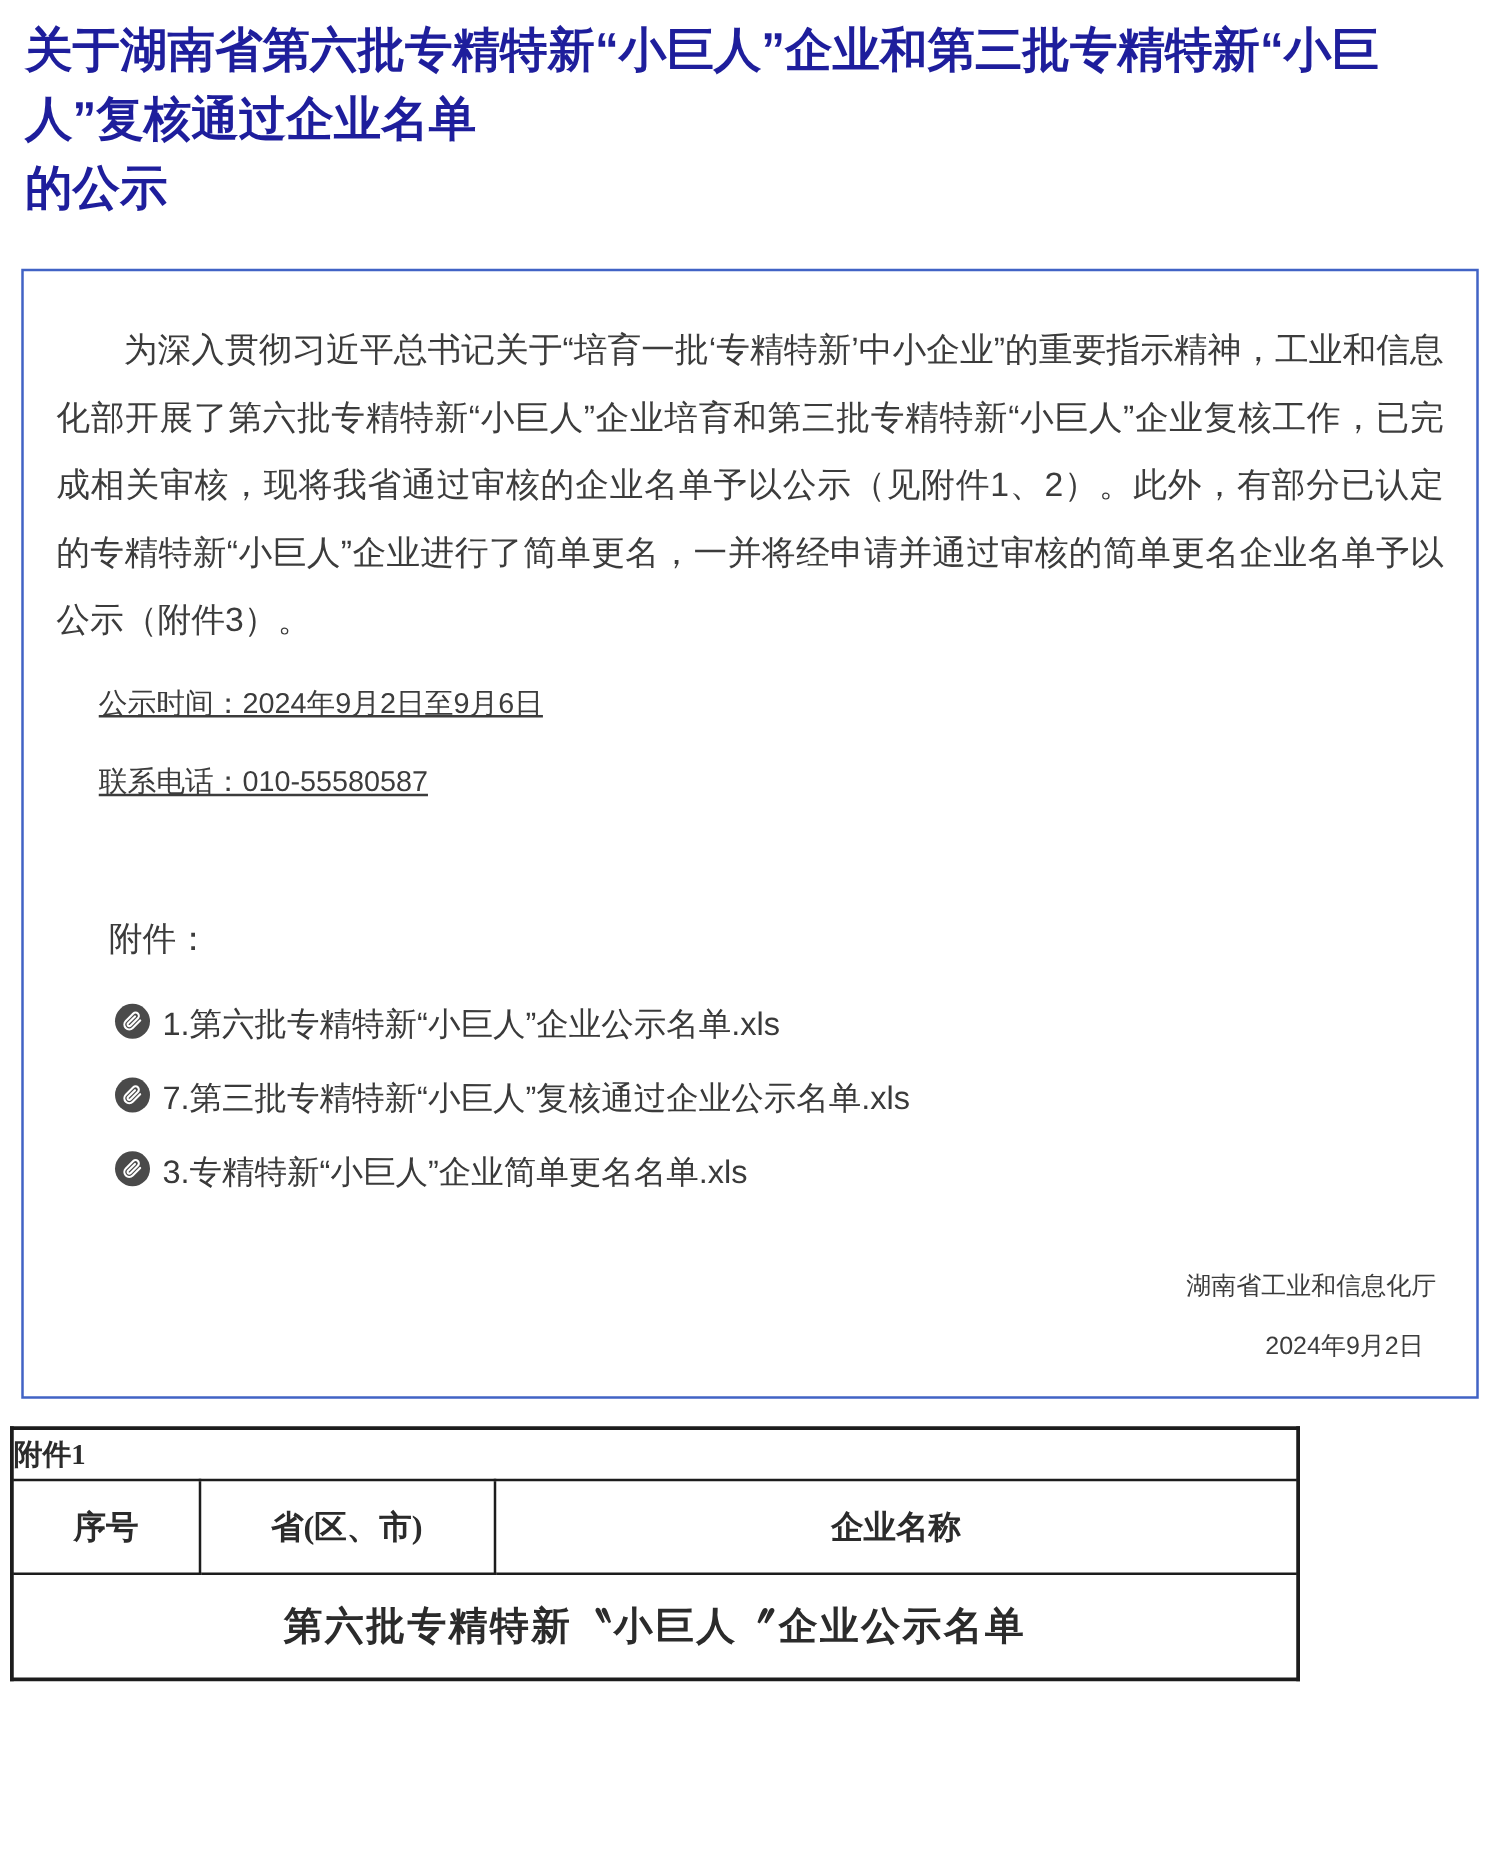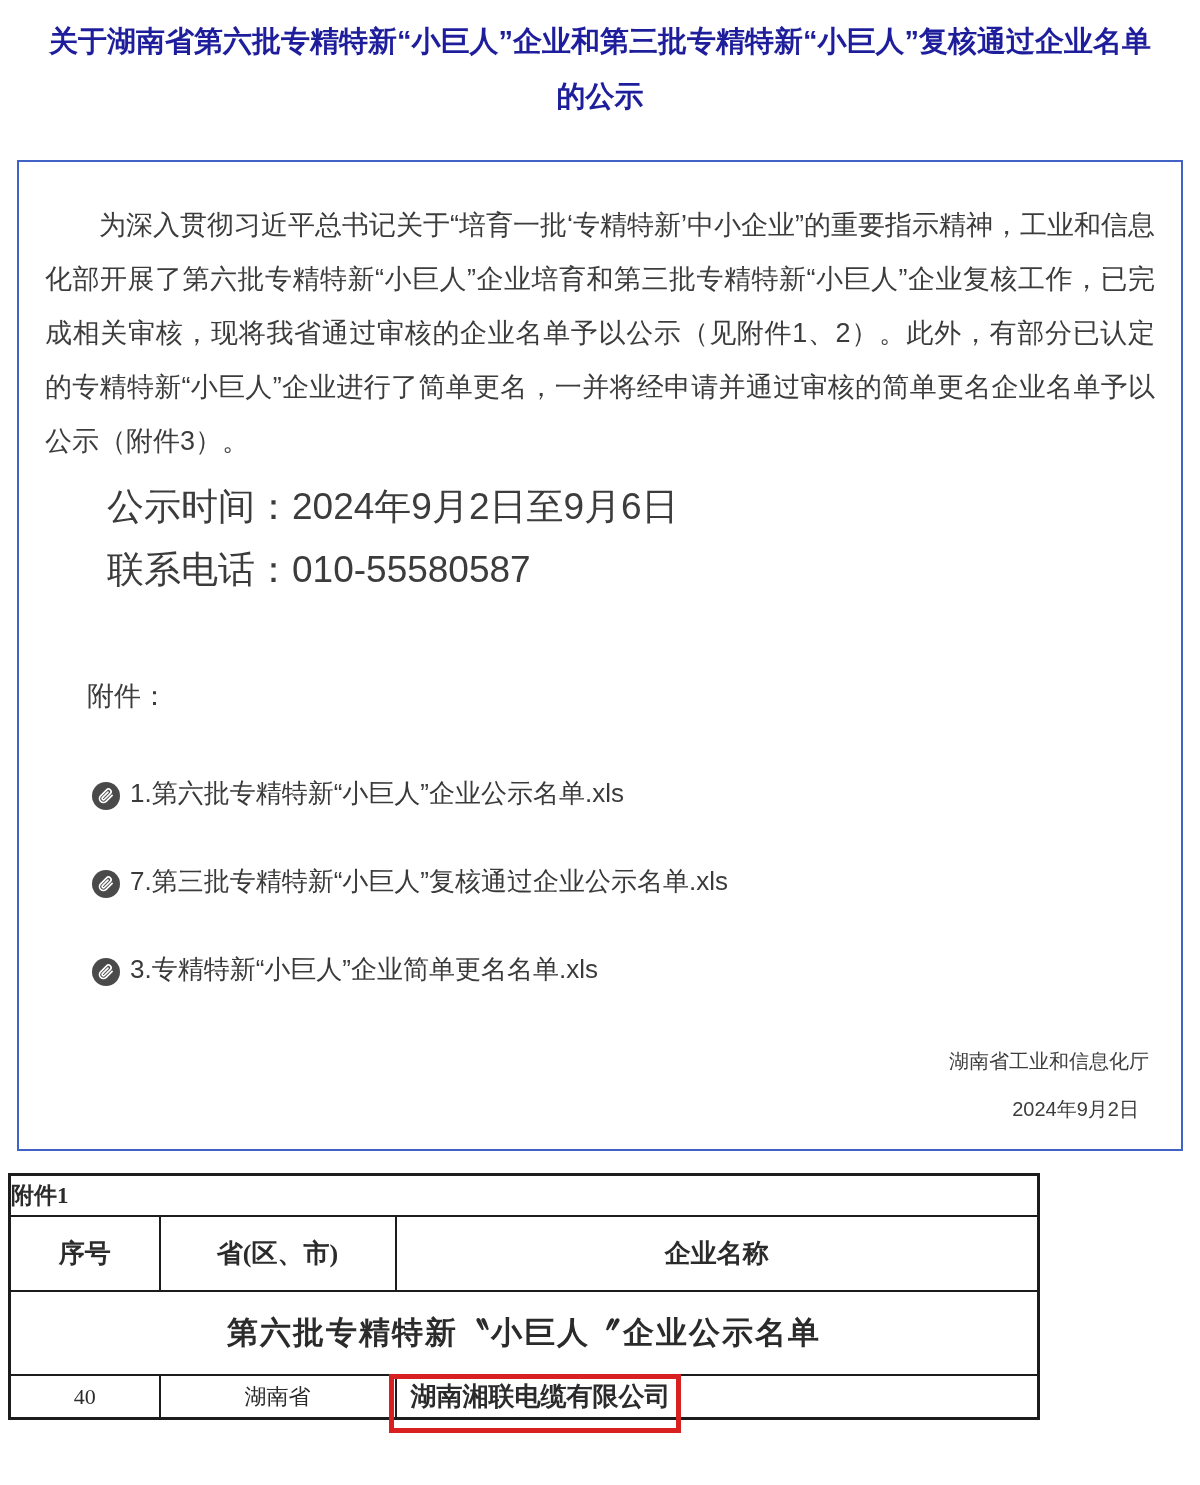--- a/index.html
+++ b/index.html
@@ -11,63 +11,63 @@
     width: 1200px;
     height: 1485px;
     position: relative;
     font-family: "Liberation Sans", "DejaVu Sans", sans-serif;
     color: #3c3c3c;
     overflow: hidden;
   }
   
   .page-title {
     margin: 14px 20px 0;
-    text-align: center;
     color: #1e1e9c;
-    font-size: 29px;
+    font-size: 38px;
     font-weight: bold;
     line-height: 55px;
   }
   
   .notice-box {
     margin: 36px 17px 0;
     border: 2px solid #4163c5;
     padding: 24px 14px 16px;
     box-sizing: border-box;
   }
   .para {
     font-size: 27px;
     line-height: 54px;
     text-align: justify;
     text-indent: 2em;
     margin: 12px;
     color: #3c3c3c;
   }
   .para + .para { margin-top: 6px; }
   .info-line {
-    font-size: 37px;
+    font-size: 23px;
     line-height: 54px;
     text-indent: 2em;
     margin: 9px 0 0;
+    text-decoration: underline;
   }
   .attachments-label {
     font-size: 27px;
     line-height: 54px;
     text-indent: 2em;
     margin: 72px 0 0;
   }
   .attachments-list {
     list-style: none;
     margin: 0;
     padding: 0;
   }
   .attachment-item {
     display: flex;
-    align-items: flex-end;
-    margin: 53px 0 0 58px;
+    align-items: flex-start;
+    margin: 24px 0 0 58px;
     font-size: 26px;
     color: #3a3a3a;
     text-decoration: none;
     cursor: pointer;
     width: fit-content;
   }
   .attachment-item .clip-icon {
     flex: 0 0 auto;
     width: 30px;
     height: 30px;
@@ -224,22 +224,14 @@
       <td class="annex-label-cell" colspan="3">附件1</td>
     </tr>
     <tr>
       <th>序号</th>
       <th>省(区、市)</th>
       <th>企业名称</th>
     </tr>
     <tr>
       <td class="table-title-cell" colspan="3">第六批专精特新〝小巨人〞企业公示名单</td>
     </tr>
-    <tr class="data-row">
-      <td>40</td>
-      <td>湖南省</td>
-      <td class="company-cell">
-        <span>湖南湘联电缆有限公司</span>
-        <div class="red-box"></div>
-      </td>
-    </tr>
   </tbody>
 </table>
 
 </body></html>

